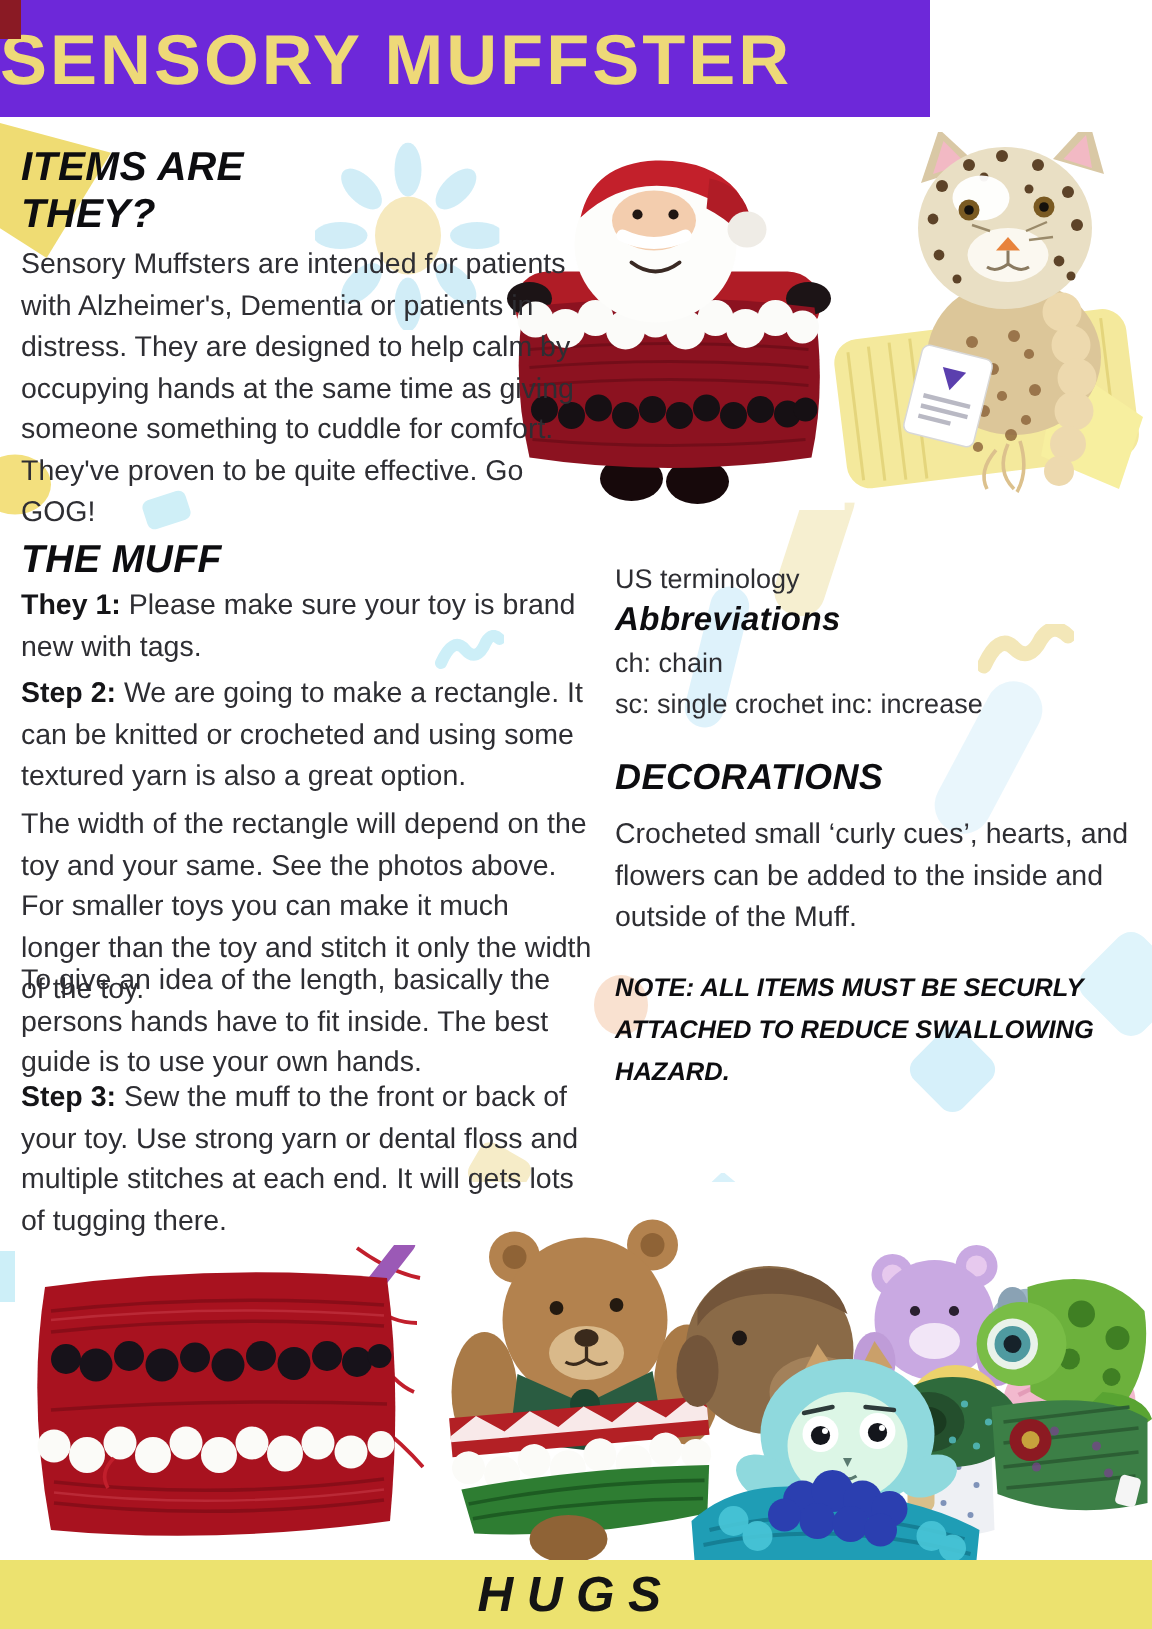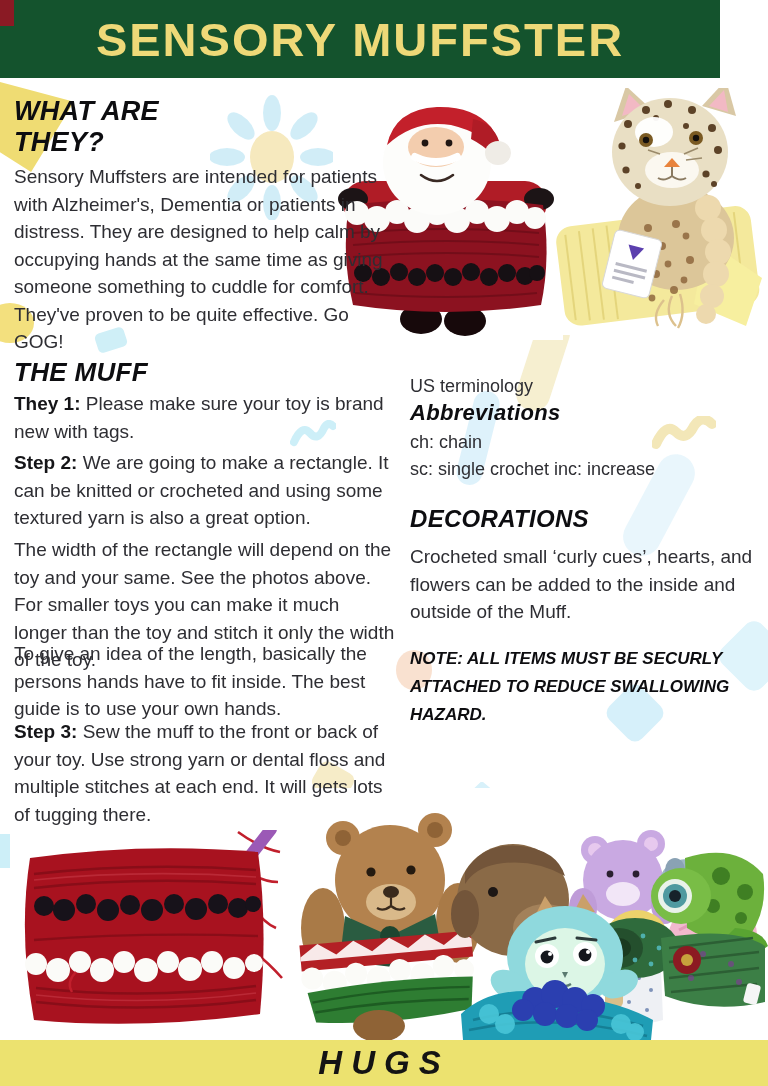--- a/index.html
+++ b/index.html
@@ -2,21 +2,21 @@
 <html><head>
 <meta charset="utf-8">
 <style>
   html,body{margin:0;padding:0;background:#ffffff;}
   .page{
     position:relative;width:768px;height:1086px;background:#ffffff;overflow:hidden;
     font-family:"Liberation Sans",sans-serif;color:#2f2f33;
   }
   .abs{position:absolute;}
   
-  .header{left:0;top:0;width:720px;height:78px;background:#14532d;z-index:5;display:flex;align-items:center;justify-content:center;}
+  .header{left:0;top:0;width:620px;height:78px;background:#6d28d9;z-index:5;display:flex;align-items:center;justify-content:flex-start;}
   .header h1{margin:0;font-size:47px;font-weight:800;letter-spacing:2px;color:#eed978;font-style:normal;}
   .corner-accent{left:0;top:0;width:14px;height:26px;background:#8a1a24;z-index:6;}
   .footer{left:0;top:1040px;width:768px;height:46px;background:#ece26f;z-index:8;display:flex;align-items:center;justify-content:center;}
   .footer .hugs{font-size:33px;font-weight:800;font-style:italic;letter-spacing:9px;color:#141414;}
   
   .h-italic{font-weight:800;font-style:italic;color:#0d0d10;letter-spacing:.3px;line-height:1.16;margin:0;}
   .body-text{font-size:19px;line-height:27.5px;color:#2e2e33;}
   .body-text b{color:#151518;}
   .z2{z-index:2;}
   .photo{background:#ffffff;z-index:1;}
@@ -65,21 +65,21 @@
   <svg class="abs deco" style="left:730px;top:96px;" width="34" height="34" viewBox="0 0 34 34">
     <path d="M17 0 L21 13 L34 17 L21 21 L17 34 L13 21 L0 17 L13 13 Z" fill="#f0dc74"></path>
   </svg>
   <div class="abs deco" style="left:755px;top:310px;width:13px;height:13px;background:#f2b94d;border-radius:3px;transform:rotate(20deg);"></div>
 
   <header class="abs header">
     <h1>SENSORY MUFFSTER</h1>
   </header>
   <div class="abs corner-accent"></div>
 
-  <h2 class="abs h-italic z2" style="left:14px;top:96px;width:180px;font-size:27px;">WHAT ARE THEY?</h2>
+  <h2 class="abs h-italic z2" style="left:14px;top:96px;width:180px;font-size:27px;">ITEMS ARE THEY?</h2>
   <p class="abs body-text z2" style="left:14px;top:163px;width:380px;margin:0;">Sensory Muffsters are intended for patients with Alzheimer's, Dementia or patients in distress. They are designed to help calm by occupying hands at the same time as giving someone something to cuddle for comfort. They've proven to be quite effective. Go GOG!</p>
 
   <svg class="abs photo" style="left:333px;top:93px;" width="230" height="247" viewBox="0 0 230 247">
     <rect width="230" height="247" fill="#ffffff"></rect>
 
     <rect x="10" y="88" width="204" height="44" rx="22" fill="#b01c26"></rect>
     <ellipse cx="20" cy="106" rx="15" ry="11" fill="#1c1416"></ellipse>
     <ellipse cx="206" cy="106" rx="15" ry="11" fill="#1c1416"></ellipse>
 
     <ellipse cx="88" cy="226" rx="21" ry="15" fill="#17090b"></ellipse>

